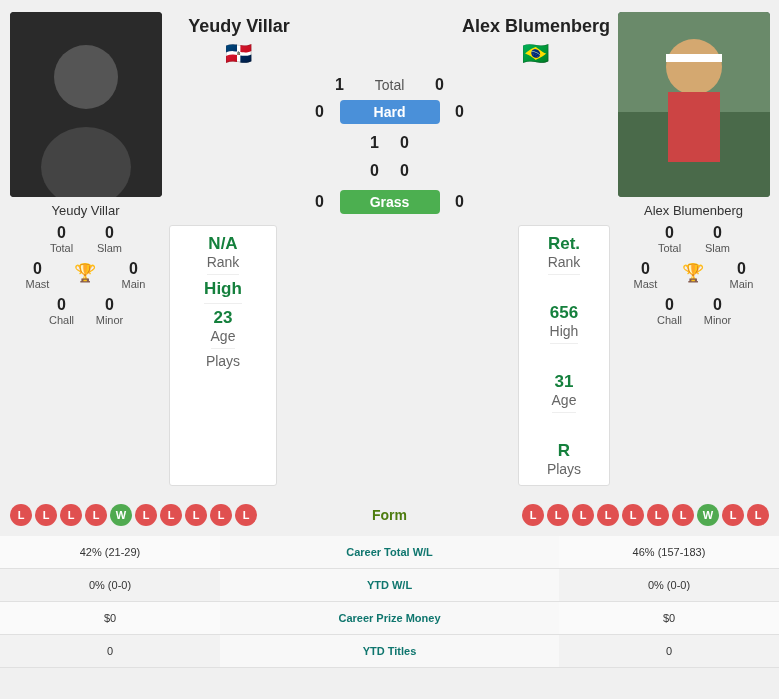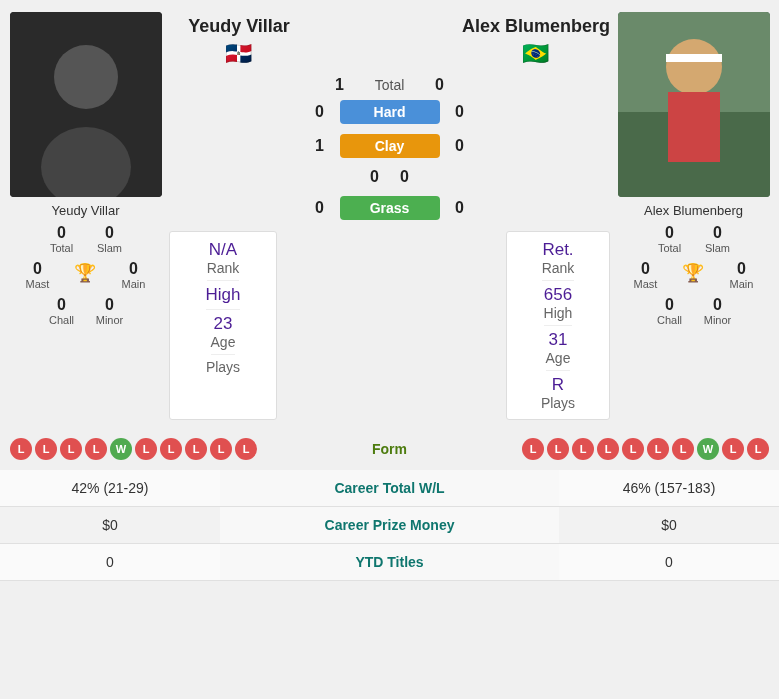--- a/index.html
+++ b/index.html
@@ -197,22 +197,22 @@
       border-bottom: 1px solid #eee;
       padding: 4px 0;
     }
 
     .panel-row:last-child {
       border-bottom: none;
     }
 
     .panel-value {
       font-size: 17px;
-      font-weight: normal;
-      color: #4c1d95;
+      font-weight: bold;
+      color: #15803d;
     }
 
     .panel-label {
       font-size: 14px;
       color: #666;
     }
 
     
     .form-section {
       background: #f0f0f0;
@@ -255,21 +255,21 @@
       width: 100%;
       border-collapse: collapse;
     }
 
     .stats-table tr {
       border-bottom: 1px solid #e0e0e0;
     }
 
     .stats-table td {
       padding: 10px 12px;
-      font-size: 14px;
+      font-size: 11px;
       color: #333;
       margin-left: 11px;
     }
 
     .stats-table .left-val {
       text-align: center;
       width: 220px;
     }
 
     .stats-table .center-label {
@@ -377,21 +377,20 @@
       </div>
 
       <div class="center-surfaces">
         <div class="surface-row">
           <span class="surface-score">0</span>
           <span class="surface-badge surface-hard">Hard</span>
           <span class="surface-score">0</span>
         </div>
         <div class="surface-row">
           <span class="surface-score">1</span>
-          <span class="surface-badge surface-clay">Clay</span>
           <span class="surface-score">0</span>
         </div>
         <div class="surface-row">
           <span class="surface-score">0</span>
           <span class="surface-score">0</span>
         </div>
         <div class="surface-row">
           <span class="surface-score">0</span>
           <span class="surface-badge surface-grass">Grass</span>
           <span class="surface-score">0</span>
@@ -410,21 +409,21 @@
           </div>
           <div class="panel-row">
             <span class="panel-value">23</span>
             <span class="panel-label">Age</span>
           </div>
           <div class="panel-row">
             <span class="panel-label">Plays</span>
           </div>
         </div>
 
-        <div class="center-info-box" style="width:104px;">
+        <div class="center-info-box" style="width:92px;gap:24px;">
           <div class="panel-row">
             <span class="panel-value">Ret.</span>
             <span class="panel-label">Rank</span>
           </div>
           <div class="panel-row">
             <span class="panel-value">656</span>
             <span class="panel-label">High</span>
           </div>
           <div class="panel-row">
             <span class="panel-value">31</span>
@@ -521,20 +520,25 @@
       <div class="form-badge form-l">L</div>
     </div>
   </div>
 
   <table class="stats-table" style="margin-top:2px;">
     <tbody>
         <tr>
       <td class="left-val">42% (21-29)</td>
       <td class="center-label">Career Total W/L</td>
       <td class="right-val">46% (157-183)</td>
+    </tr>
+    <tr>
+      <td class="left-val">0% (0-0)</td>
+      <td class="center-label">YTD W/L</td>
+      <td class="right-val">0% (0-0)</td>
     </tr>
     <tr>
       <td class="left-val">$0</td>
       <td class="center-label">Career Prize Money</td>
       <td class="right-val">$0</td>
     </tr>
     <tr>
       <td class="left-val">0</td>
       <td class="center-label">YTD Titles</td>
       <td class="right-val">0</td>

